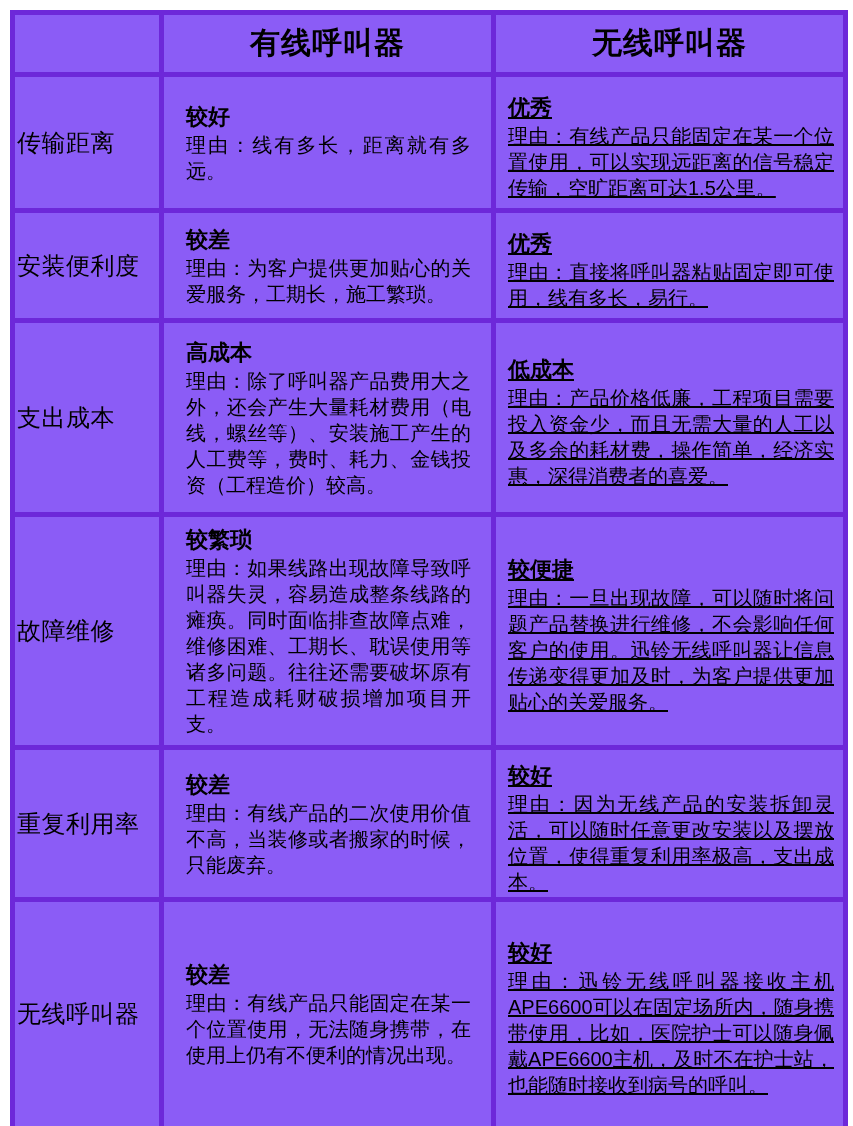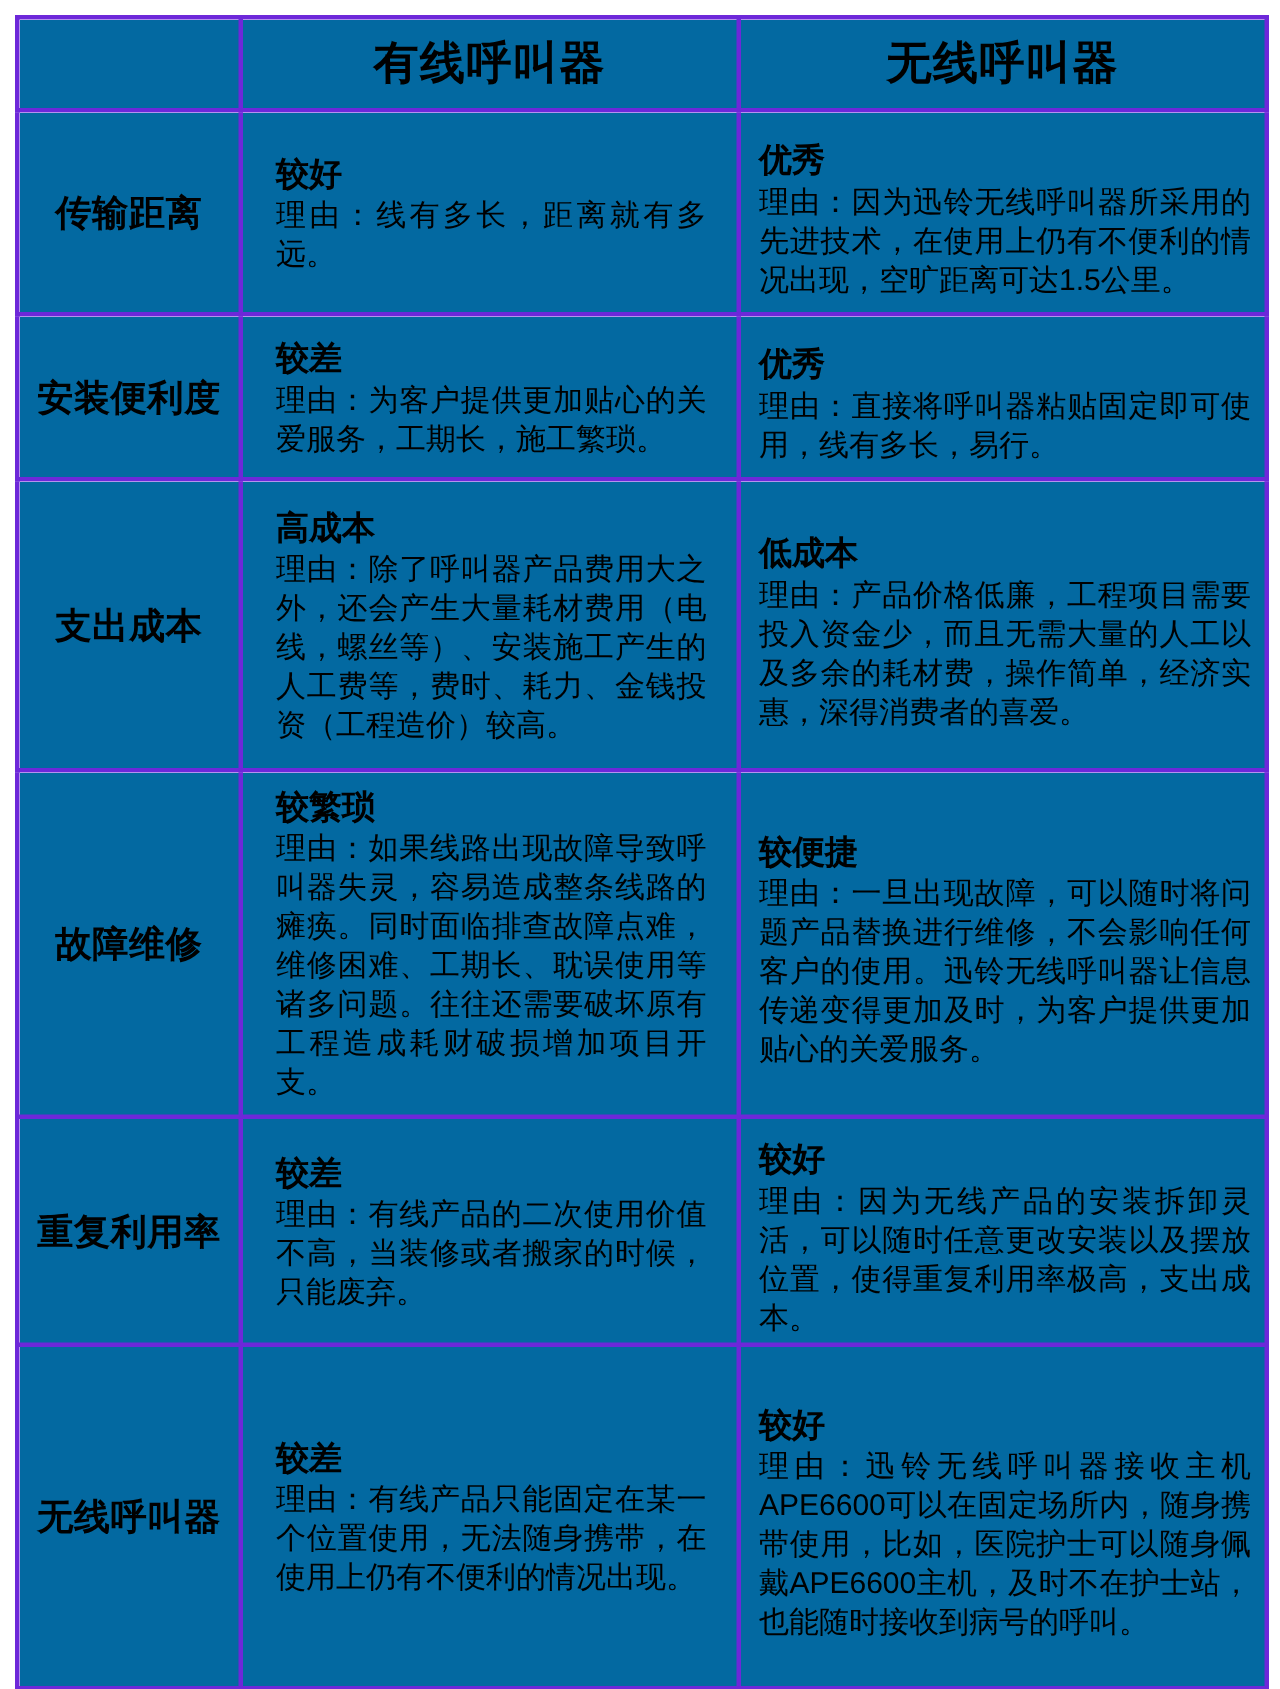--- a/index.html
+++ b/index.html
@@ -18,53 +18,54 @@
     top: 10px;
   }
   table.compare {
     border-collapse: collapse;
     table-layout: fixed;
     width: 833px;
     background: #ffffff;
   }
   table.compare th,
   table.compare td {
-    border: 3px solid #6d28d9;
+    border: 5px solid #6d28d9;
     vertical-align: middle;
-    background: #0369a1;
+    background: #8b5cf6;
     overflow: hidden;
   }
   thead tr { height: 62px; }
   tbody tr:nth-child(1) { height: 136px; }
   tbody tr:nth-child(2) { height: 110px; }
   tbody tr:nth-child(3) { height: 194px; }
   tbody tr:nth-child(4) { height: 220px; }
   tbody tr:nth-child(5) { height: 152px; }
   tbody tr:nth-child(6) { height: 229px; }
 
   th.col-head {
     font-size: 30px;
     font-weight: bold;
     text-align: center;
     letter-spacing: 1px;
     padding: 0;
   }
   th.corner { padding: 0; }
   td.row-label {
     font-size: 24px;
-    font-weight: bold;
-    text-align: center;
+    font-weight: normal;
+    text-align: left;
     padding: 0 2px;
     letter-spacing: 0.5px;
   }
   td.cell-wired {
     padding: 8px 20px 8px 22px;
   }
   td.cell-wireless {
     padding: 8px 9px 0 12px;
+    text-decoration: underline;
   }
   .rating {
     font-size: 22px;
     font-weight: bold;
     line-height: 30px;
   }
   .reason {
     font-size: 20px;
     line-height: 26px;
     text-align: justify;
@@ -89,21 +90,21 @@
     </thead>
     <tbody>
       <tr>
         <td class="row-label">传输距离</td>
         <td class="cell-wired">
           <div class="rating">较好</div>
           <div class="reason">理由：线有多长，距离就有多远。</div>
         </td>
         <td class="cell-wireless">
           <div class="rating">优秀</div>
-          <div class="reason">理由：因为迅铃无线呼叫器所采用的先进技术，在使用上仍有不便利的情况出现，空旷距离可达1.5公里。</div>
+          <div class="reason">理由：有线产品只能固定在某一个位置使用，可以实现远距离的信号稳定传输，空旷距离可达1.5公里。</div>
         </td>
       </tr>
       <tr>
         <td class="row-label">安装便利度</td>
         <td class="cell-wired">
           <div class="rating">较差</div>
           <div class="reason">理由：为客户提供更加贴心的关爱服务，工期长，施工繁琐。</div>
         </td>
         <td class="cell-wireless">
           <div class="rating">优秀</div>

